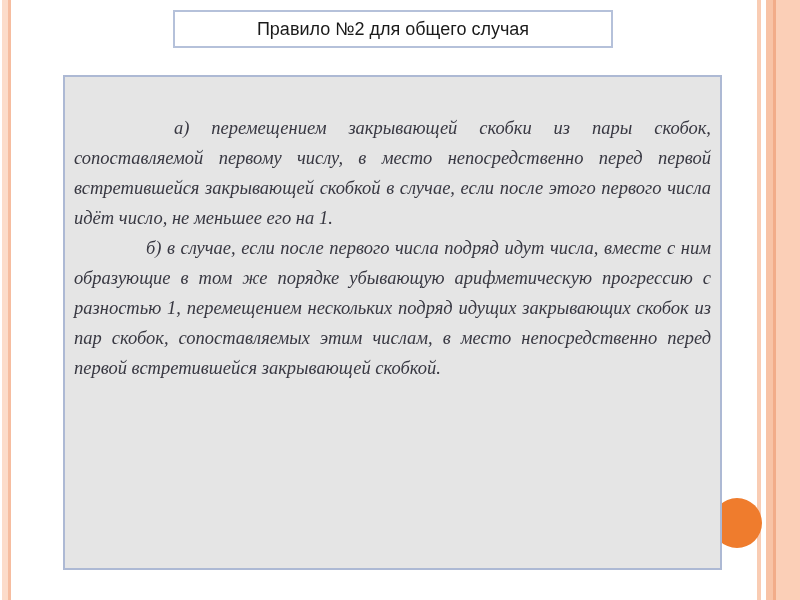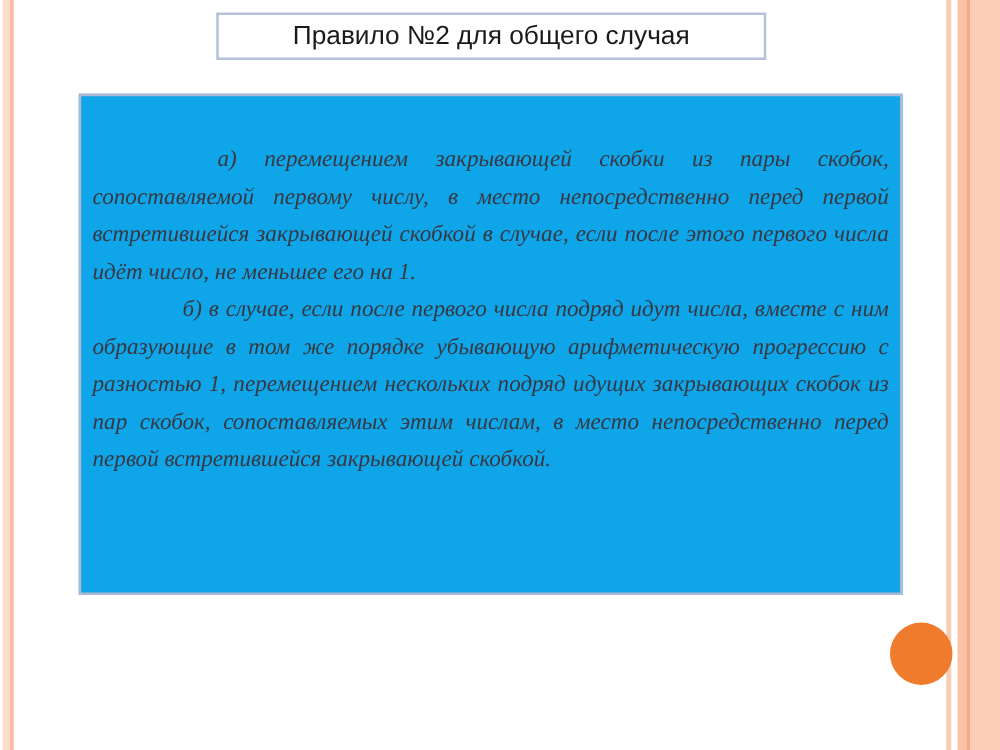--- a/index.html
+++ b/index.html
@@ -51,34 +51,34 @@
     box-sizing: border-box;
     background: #ffffff;
     border: 2px solid #b5c1da;
     display: flex;
     align-items: center;
     justify-content: center;
     z-index: 2;
   }
   .title-text {
     font-family: "Liberation Sans", sans-serif;
-    font-size: 21px;
+    font-size: 18px;
     color: #1a1a1a;
     white-space: nowrap;
   }
 
   
   .body-box {
     position: absolute;
     left: 63px;
     top: 75px;
     width: 659px;
-    height: 401px;
+    height: 495px;
     box-sizing: border-box;
-    background: #0ea5e9;
+    background: #e5e5e5;
     border: 2px solid #adb9d4;
     padding: 36px 9px 0 9px;
     z-index: 2;
   }
   .body-box p {
     margin: 0;
     font-family: "Liberation Serif", serif;
     font-style: italic;
     font-size: 18.5px;
     line-height: 30px;

